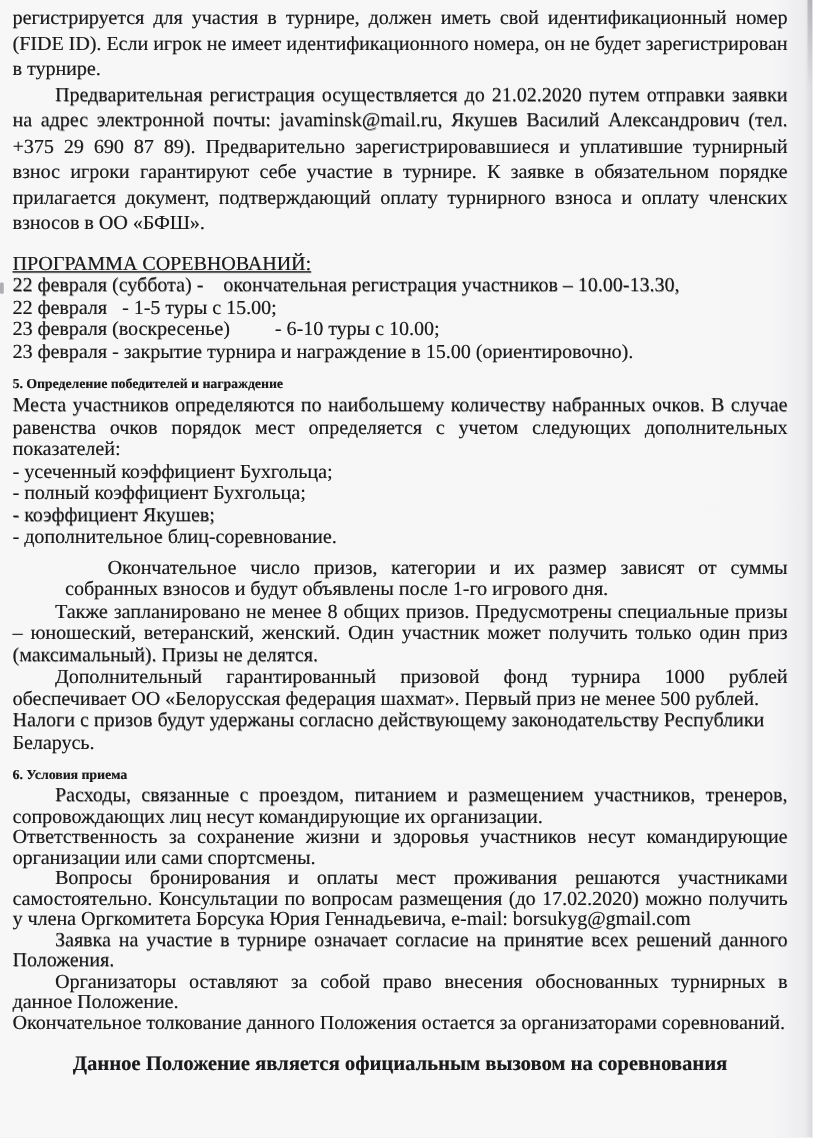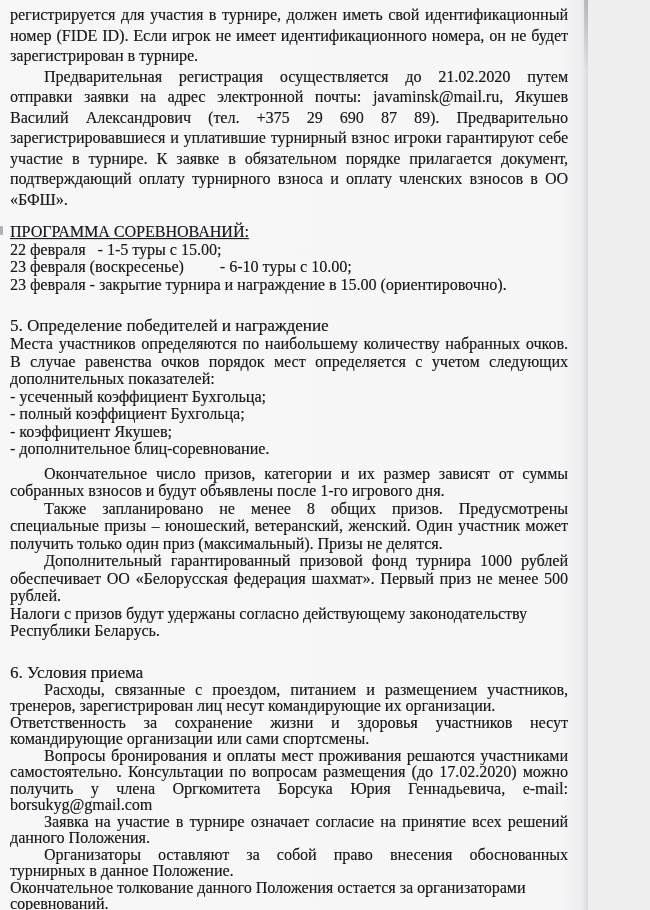--- a/index.html
+++ b/index.html
@@ -6,43 +6,43 @@
     margin: 0;
     padding: 0;
     width: 650px;
     height: 910px;
     overflow: hidden;
     background: #eeeeef;
   }
   .page {
     position: relative;
     box-sizing: border-box;
-    width: 588px;
+    width: 650px;
     height: 910px;
     padding: 5px 20px 0 10px;
     background: linear-gradient(90deg, #f7f7f8 0%, #f6f6f7 95%, #ececef 99%, #d9d9dd 100%),
                 #f6f6f7;
     font-family: "Liberation Serif", "DejaVu Serif", serif;
     font-size: 16px;
     color: #1a1a1c;
     text-shadow: 0.3px 0.3px 0.4px rgba(35,35,38,0.5);
   }
   p { margin: 0; }
   .justify { text-align: justify; }
   .indent { text-indent: 34px; }
 
   .intro { line-height: 20.5px; }
 
   .prog { margin-top: 13px; line-height: 17.5px; }
   .prog-head { text-decoration: underline; }
   .prog-line { white-space: pre-wrap; }
 
   .sec5 { line-height: 17.5px; }
-  .sec-head { font-weight: normal; font-size: 17px; line-height: 18px; margin-top: 24px; }
-  .gap-top { margin-top: 7px; }
+  .sec-head { font-weight: bold; font-size: 11px; line-height: 18px; margin-top: 8px; }
+  .gap-top { margin-top: 7px; margin-left: 42px; }
 
   .sec6 { line-height: 16.5px; }
 
   .footer {
     margin-top: 15px;
     text-align: center;
     font-weight: bold;
     font-size: 16.5px;
     line-height: 18px;
   }
@@ -66,41 +66,42 @@
 
 <div class="page">
 
   <div class="intro">
     <p class="justify">регистрируется для участия в турнире, должен иметь свой идентификационный номер (FIDE ID). Если игрок не имеет идентификационного номера, он не будет зарегистрирован в турнире.</p>
     <p class="justify indent">Предварительная регистрация осуществляется до 21.02.2020 путем отправки заявки на адрес электронной почты: javaminsk@mail.ru, Якушев Василий Александрович (тел. +375 29 690 87 89). Предварительно зарегистрировавшиеся и уплатившие турнирный взнос игроки гарантируют себе участие в турнире. К заявке в обязательном порядке прилагается документ, подтверждающий оплату турнирного взноса и оплату членских взносов в ОО «БФШ».</p>
   </div>
 
   <div class="prog">
     <div class="prog-head">ПРОГРАММА СОРЕВНОВАНИЙ:</div>
+    <div class="prog-line">22 февраля (суббота) -    окончательная регистрация участников – 10.00-13.30,</div>
     <div class="prog-line">22 февраля   - 1-5 туры с 15.00;</div>
     <div class="prog-line">23 февраля (воскресенье)         - 6-10 туры с 10.00;</div>
     <div class="prog-line">23 февраля - закрытие турнира и награждение в 15.00 (ориентировочно).</div>
   </div>
 
   <div class="sec5">
     <div class="sec-head">5. Определение победителей и награждение</div>
     <p class="justify">Места участников определяются по наибольшему количеству набранных очков. В случае равенства очков порядок мест определяется с учетом следующих дополнительных показателей:</p>
     <div>- усеченный коэффициент Бухгольца;</div>
     <div>- полный коэффициент Бухгольца;</div>
     <div>- коэффициент Якушев;</div>
     <div>- дополнительное блиц-соревнование.</div>
     <p class="justify indent gap-top">Окончательное число призов, категории и их размер зависят от суммы собранных взносов и будут объявлены после 1-го игрового дня.</p>
     <p class="justify indent">Также запланировано не менее 8 общих призов. Предусмотрены специальные призы – юношеский, ветеранский, женский. Один участник может получить только один приз (максимальный). Призы не делятся.</p>
     <p class="justify indent">Дополнительный гарантированный призовой фонд турнира 1000 рублей обеспечивает ОО «Белорусская федерация шахмат». Первый приз не менее 500 рублей.</p>
     <p>Налоги с призов будут удержаны согласно действующему законодательству Республики Беларусь.</p>
   </div>
 
   <div class="sec6">
     <div class="sec-head">6. Условия приема</div>
-    <p class="justify indent">Расходы, связанные с проездом, питанием и размещением участников, тренеров, зарегистрирован лиц несут командирующие их организации.</p>
+    <p class="justify indent">Расходы, связанные с проездом, питанием и размещением участников, тренеров, сопровождающих лиц несут командирующие их организации.</p>
     <p class="justify">Ответственность за сохранение жизни и здоровья участников несут командирующие организации или сами спортсмены.</p>
     <p class="justify indent">Вопросы бронирования и оплаты мест проживания решаются участниками самостоятельно. Консультации по вопросам размещения (до 17.02.2020) можно получить у члена Оргкомитета Борсука Юрия Геннадьевича, e-mail: borsukyg@gmail.com</p>
     <p class="justify indent">Заявка на участие в турнире означает согласие на принятие всех решений данного Положения.</p>
     <p class="justify indent">Организаторы оставляют за собой право внесения обоснованных турнирных в данное Положение.</p>
     <p>Окончательное толкование данного Положения остается за организаторами соревнований.</p>
   </div>
 
   <div class="footer">Данное Положение является официальным вызовом на соревнования</div>
 
   <div class="scan-speck-left"></div>

